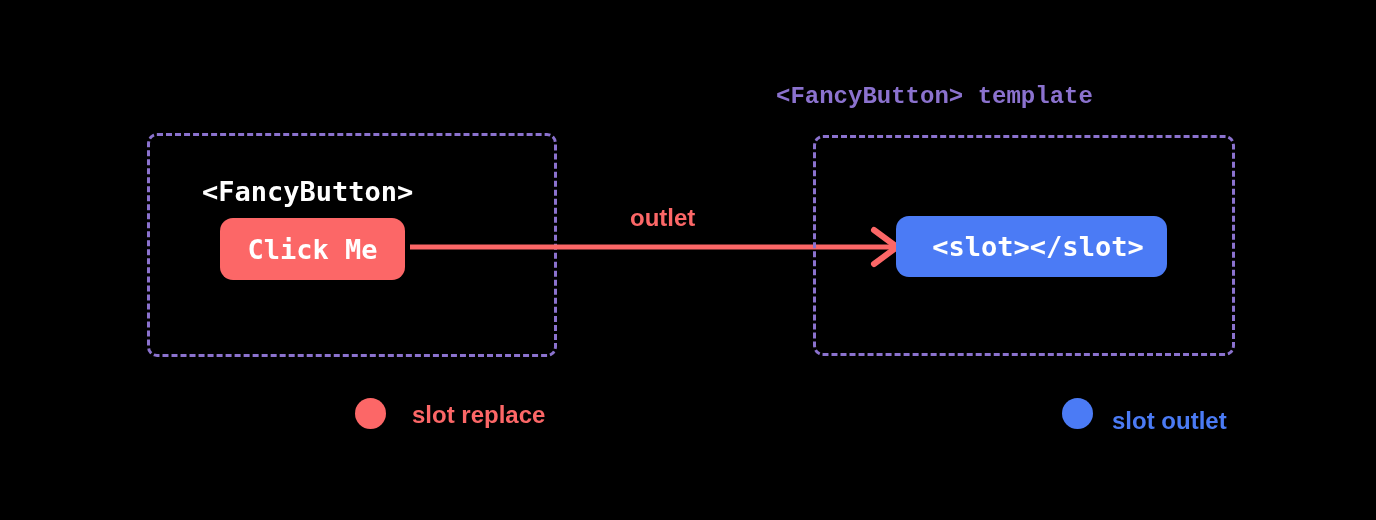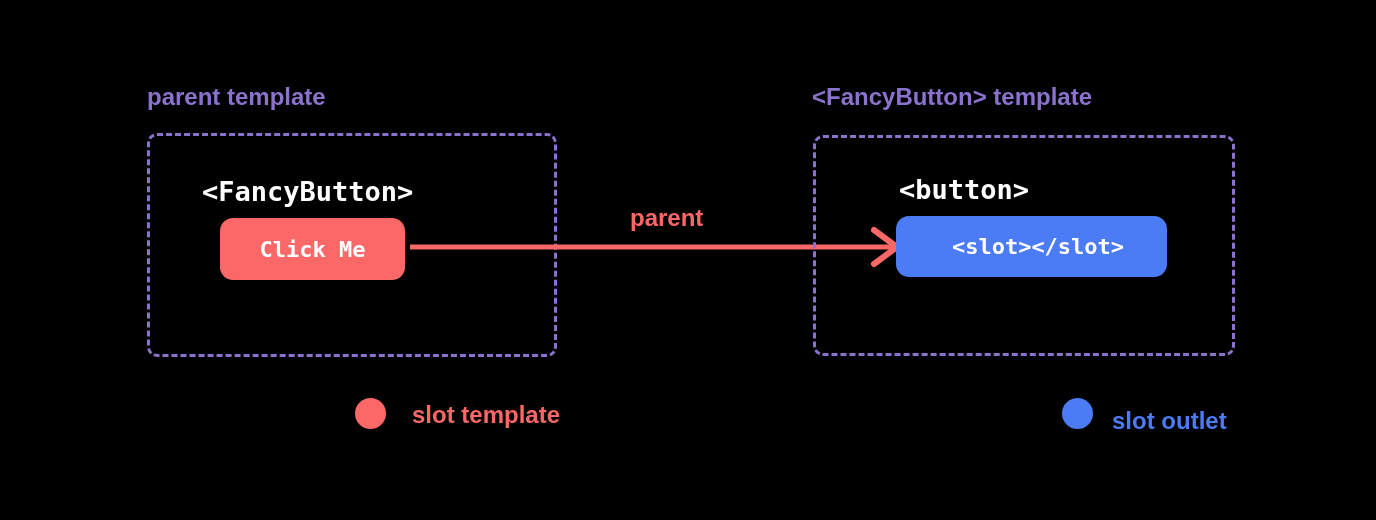--- a/index.html
+++ b/index.html
@@ -44,21 +44,21 @@
   .chip {
     box-sizing: border-box;
     border-radius: 13px;
     display: flex;
     align-items: center;
     justify-content: center;
   }
   .chip .chip-text {
     font-family: "DejaVu Sans Mono", "Liberation Mono", monospace;
     font-weight: 700;
-    font-size: 22px;
+    font-size: 27px;
     color: #ffffff;
     white-space: nowrap;
   }
   .chip-red  { background: #FC6767; }
   .chip-blue { background: #4B7BF5; padding-left: 13px; }
 
   .arrow-label {
     font-size: 24px;
     font-weight: 700;
     color: #FC6767;
@@ -80,48 +80,46 @@
     white-space: nowrap;
   }
   .legend-red  { color: #FC6767; }
   .legend-blue { color: #4B7BF5; }
 </style>
 </head>
 <body>
 
 <div class="diagram">
 
-  <div class="abs section-label" style="left:147px; top:85px;">parent template</div>
 
   <div class="abs dashed-box" style="left:147px; top:133px; width:410px; height:224px;"></div>
 
   <div class="abs code" style="left:202px; top:178px;">&lt;FancyButton&gt;</div>
 
   <div class="abs chip chip-red" style="left:220px; top:218px; width:185px; height:62px;">
     <span class="chip-text">Click Me</span>
   </div>
 
 
-  <div class="abs arrow-label" style="left:630px; top:206px;">parent</div>
+  <div class="abs arrow-label" style="left:630px; top:206px;">outlet</div>
 
   <svg class="abs" style="left:410px; top:224px;" width="492" height="46" viewBox="0 0 492 46">
     <line x1="0" y1="23" x2="484" y2="23" stroke="#FC6767" stroke-width="5"></line>
     <polyline points="464,6 487,23 464,40" fill="none" stroke="#FC6767" stroke-width="6" stroke-linecap="round" stroke-linejoin="round"></polyline>
   </svg>
 
-  <div class="abs section-label" style="left:812px; top:85px;">&lt;FancyButton&gt; template</div>
+  <div class="abs section-label" style="left:776px; top:85px;font-family:Liberation Mono, monospace;">&lt;FancyButton&gt; template</div>
 
   <div class="abs dashed-box" style="left:813px; top:135px; width:422px; height:221px;"></div>
 
-  <div class="abs code" style="left:899px; top:176px;">&lt;button&gt;</div>
 
   <div class="abs chip chip-blue" style="left:896px; top:216px; width:271px; height:61px;">
     <span class="chip-text">&lt;slot&gt;&lt;/slot&gt;</span>
   </div>
 
 
   <div class="abs legend-dot dot-red" style="left:355px; top:398px;"></div>
-  <div class="abs legend-label legend-red" style="left:412px; top:403px;">slot template</div>
+  <div class="abs legend-label legend-red" style="left:412px; top:403px;">slot replace</div>
 
   <div class="abs legend-dot dot-blue" style="left:1062px; top:398px;"></div>
   <div class="abs legend-label legend-blue" style="left:1112px; top:409px;">slot outlet</div>
 
 </div>
 
 </body></html>

